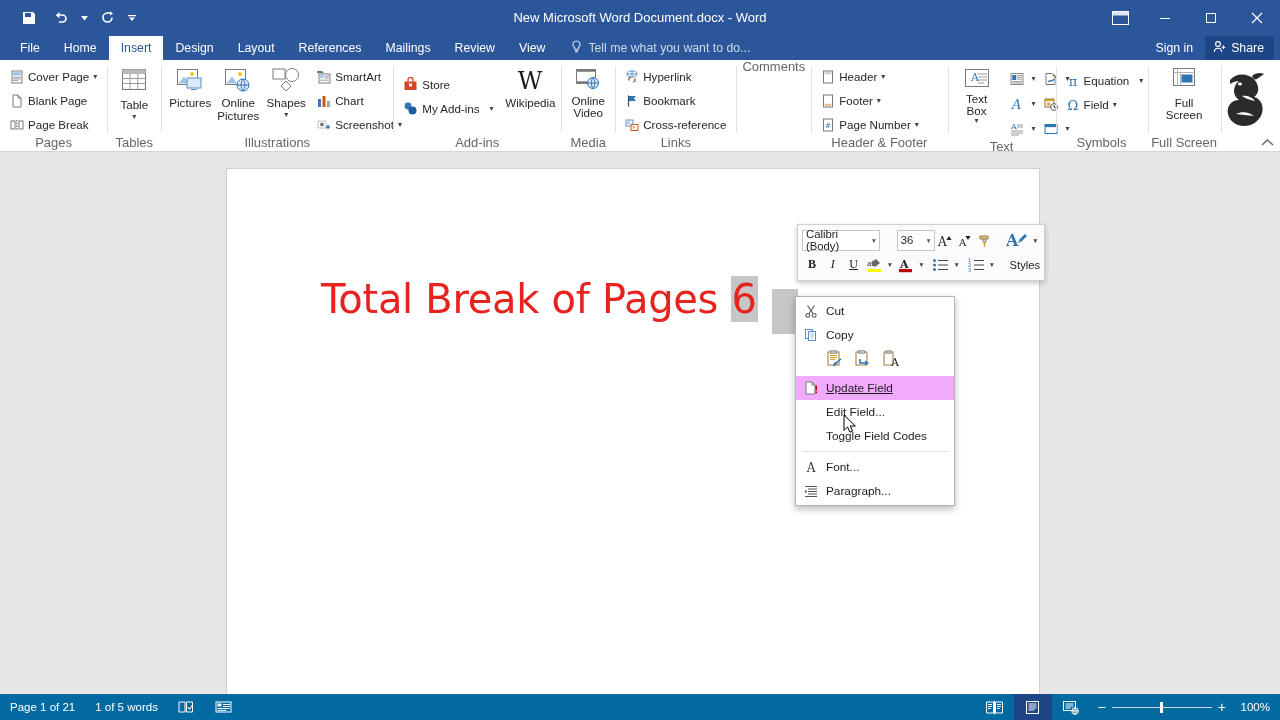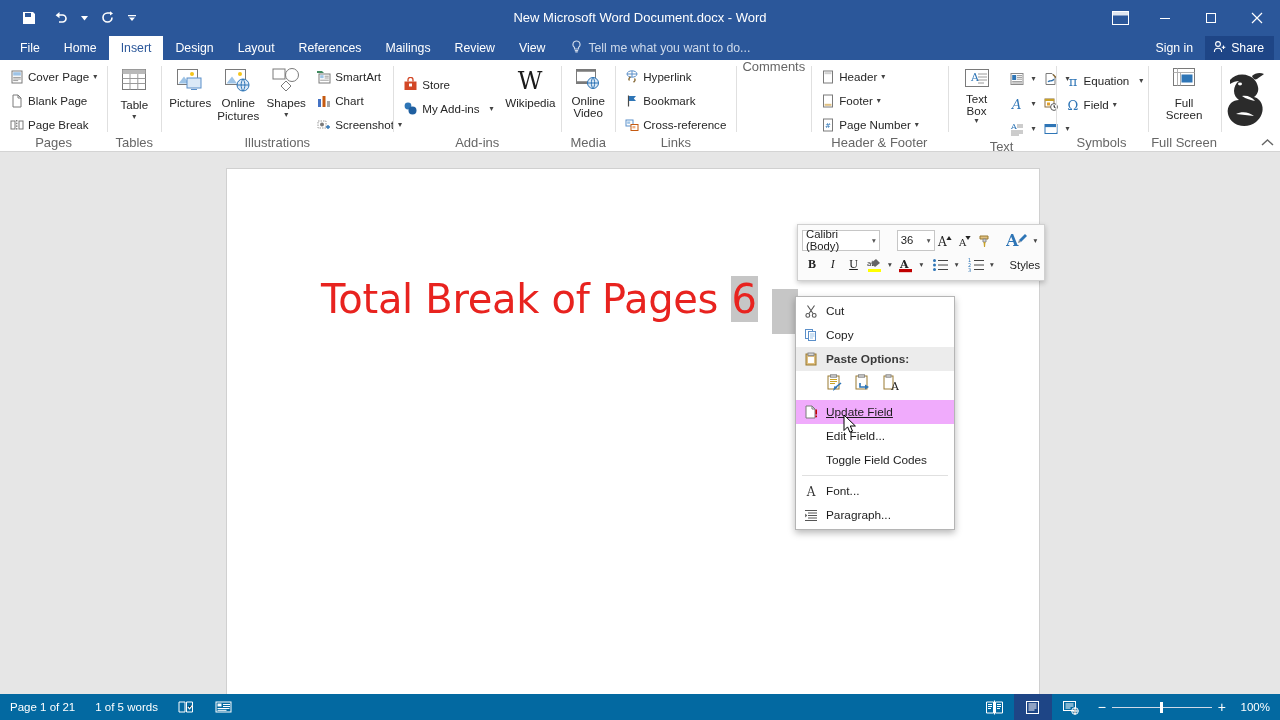--- a/index.html
+++ b/index.html
@@ -781,30 +781,20 @@
     <div class="ctx-item">
       <span class="ci">
         <svg width="14" height="14" viewBox="0 0 14 14">
             <rect x="1.5" y="1.5" width="7" height="9" fill="#fff" stroke="#5b8fc9"></rect>
             <rect x="4.5" y="3.5" width="7" height="9" fill="#fff" stroke="#5b8fc9"></rect>
             <path stroke="#9dc3e6" d="M6 6h4.5M6 8h4.5M6 10h3"></path>
           </svg>
       </span>
       <span>Copy</span>
     </div>
-    <div class="ctx-item header-row">
-      <span class="ci">
-        <svg width="14" height="14" viewBox="0 0 14 14">
-            <rect x="2" y="2" width="10" height="11" fill="#e0c080" stroke="#9a7a30"></rect>
-            <rect x="4" y="1" width="6" height="2.6" fill="#d6d6d6" stroke="#8a8a8a"></rect>
-            <rect x="4" y="5" width="6" height="6" fill="#fff"></rect>
-          </svg>
-      </span>
-      <span>Paste Options:</span>
-    </div>
     <div class="paste-icons">
       <span>
         <svg width="17" height="18" viewBox="0 0 17 18">
             <rect x="2" y="2" width="11" height="13" fill="#fff" stroke="#9a7a30"></rect>
             <rect x="4.5" y="0.8" width="6" height="2.4" fill="#d6d6d6" stroke="#8a8a8a"></rect>
             <path stroke="#c9a227" stroke-width="1.2" d="M4 5.5h7M4 7.5h7M4 9.5h5"></path>
             <path fill="#2e75b6" d="M7 17l1.5-5 3 1.5z"></path>
             <path stroke="#2e75b6" stroke-width="1.6" d="M10 13l5-4"></path>
           </svg>
       </span>

